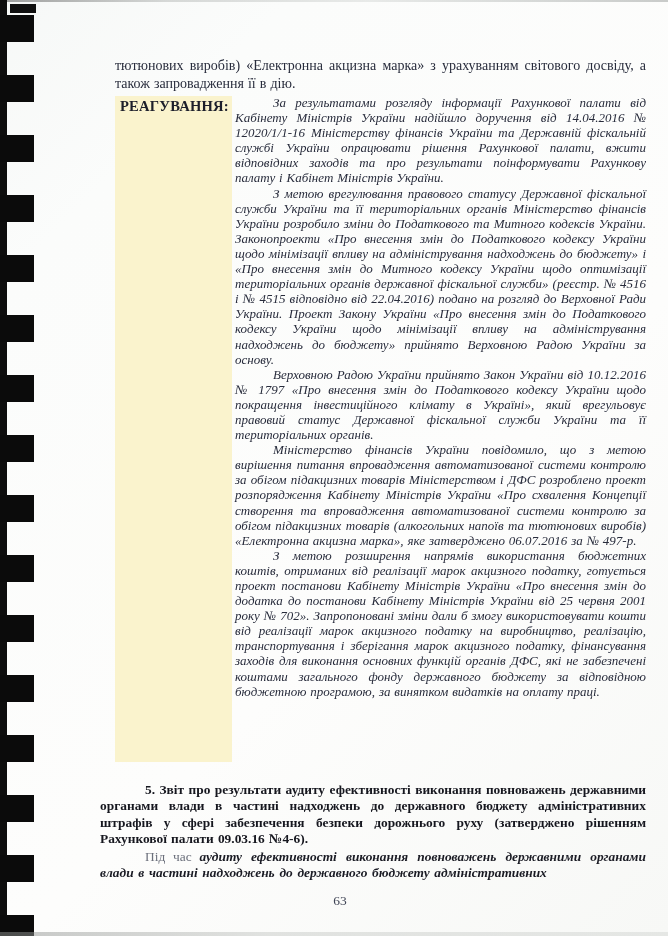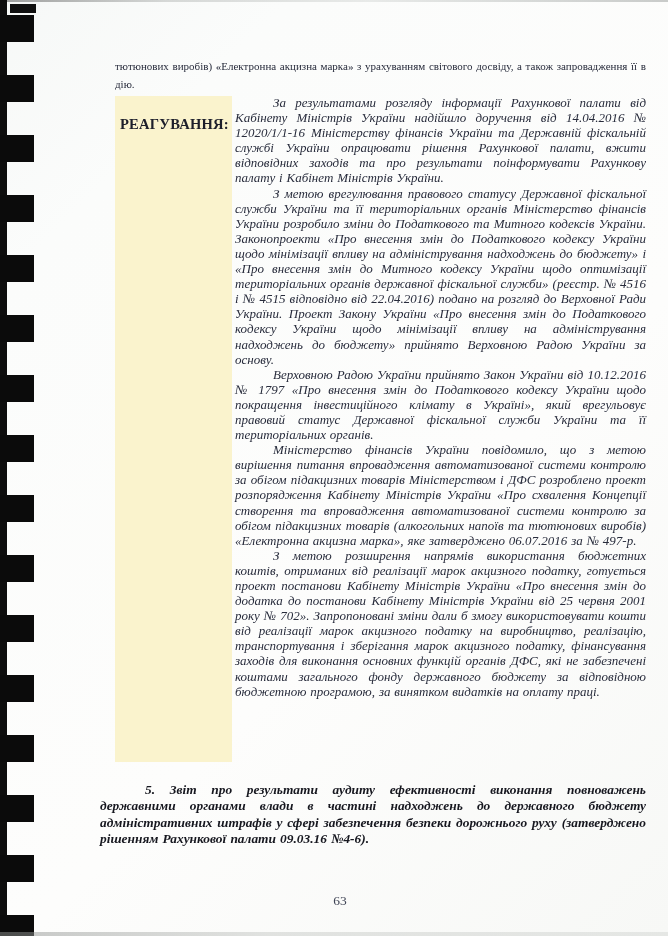--- a/index.html
+++ b/index.html
@@ -47,38 +47,37 @@
     position: absolute; bottom: 0; left: 0; width: 668px; height: 4px;
     background: linear-gradient(to right, #8d908e 0%, #c6c9c6 40%, #d3d6d3 100%);
     opacity: .5;
   }
 
   
   p { margin: 0; }
 
   .lead {
     position: absolute; left: 115px; top: 57px; width: 531px;
-    font-size: 11px; line-height: 18px;
+    font-size: 14px; line-height: 18px;
     text-align: justify;
     word-spacing: 0.04em;
   }
 
   .highlight-box {
     position: absolute; left: 115px; top: 96px; width: 117px; height: 666px;
     background: #faf3cd;
   }
   .reaction-label {
     display: block;
     padding: 2px 0 0 5px;
     font-size: 14.6px;
     font-weight: bold;
     color: #1d1f2b;
     letter-spacing: 0.2px;
     white-space: nowrap;
-    margin-top: 18px;
   }
 
   .body-col {
     position: absolute; left: 235px; top: 95px; width: 411px;
     font-size: 13px; line-height: 15.1px;
     text-align: justify;
     word-spacing: 0.05em;
     font-style: italic;
   }
   .body-col p { text-indent: 38px; }
@@ -86,21 +85,20 @@
   .bottom-sec {
     position: absolute; left: 100px; top: 782px; width: 546px;
     font-size: 13.4px; line-height: 16.4px;
     text-align: justify;
   }
   .section-heading {
     font-weight: bold;
     color: #16171f;
     text-indent: 45px;
     word-spacing: 0.06em;
-    font-style: italic;
   }
   .closing-par {
     text-indent: 45px;
     margin-top: 1px;
   }
   .closing-prefix { color: #6b6f7b; }
   .closing-italic {
     font-weight: bold;
     font-style: italic;
     color: #1a1b24;
@@ -136,19 +134,22 @@
   <div class="body-col">
     <p>За результатами розгляду інформації Рахункової палати від Кабінету Міністрів України надійшло доручення від 14.04.2016 № 12020/1/1-16 Міністерству фінансів України та Державній фіскальній службі України опрацювати рішення Рахункової палати, вжити відповідних заходів та про результати поінформувати Рахункову палату і Кабінет Міністрів України.</p>
     <p>З метою врегулювання правового статусу Державної фіскальної служби України та її територіальних органів Міністерство фінансів України розробило зміни до Податкового та Митного кодексів України. Законопроекти «Про внесення змін до Податкового кодексу України щодо мінімізації впливу на адміністрування надходжень до бюджету» і «Про внесення змін до Митного кодексу України щодо оптимізації територіальних органів державної фіскальної служби» (реєстр. № 4516 і № 4515 відповідно від 22.04.2016) подано на розгляд до Верховної Ради України. Проект Закону України «Про внесення змін до Податкового кодексу України щодо мінімізації впливу на адміністрування надходжень до бюджету» прийнято Верховною Радою України за основу.</p>
     <p>Верховною Радою України прийнято Закон України від 10.12.2016 № 1797 «Про внесення змін до Податкового кодексу України щодо покращення інвестиційного клімату в Україні», який врегульовує правовий статус Державної фіскальної служби України та її територіальних органів.</p>
     <p>Міністерство фінансів України повідомило, що з метою вирішення питання впровадження автоматизованої системи контролю за обігом підакцизних товарів Міністерством і ДФС розроблено проект розпорядження Кабінету Міністрів України «Про схвалення Концепції створення та впровадження автоматизованої системи контролю за обігом підакцизних товарів (алкогольних напоїв та тютюнових виробів) «Електронна акцизна марка», яке затверджено 06.07.2016 за № 497-р.</p>
     <p>З метою розширення напрямів використання бюджетних коштів, отриманих від реалізації марок акцизного податку, готується проект постанови Кабінету Міністрів України «Про внесення змін до додатка до постанови Кабінету Міністрів України від 25 червня 2001 року № 702». Запропоновані зміни дали б змогу використовувати кошти від реалізації марок акцизного податку на виробництво, реалізацію, транспортування і зберігання марок акцизного податку, фінансування заходів для виконання основних функцій органів ДФС, які не забезпечені коштами загального фонду державного бюджету за відповідною бюджетною програмою, за винятком видатків на оплату праці.</p>
   </div>
 
   <div class="bottom-sec">
     <p class="section-heading">5. Звіт про результати аудиту ефективності виконання повноважень державними органами влади в частині надходжень до державного бюджету адміністративних штрафів у сфері забезпечення безпеки дорожнього руху (затверджено рішенням Рахункової палати 09.03.16 №4-6).</p>
+    <p class="closing-par">
+      <span class="closing-prefix">Під час </span><span class="closing-italic">аудиту ефективності виконання повноважень державними органами влади в частині надходжень до державного бюджету адміністративних</span>
+    </p>
   </div>
 
   <div class="page-number">63</div>
 
   <div class="bottom-edge"></div>
 
 </div>
 
 </body></html>

